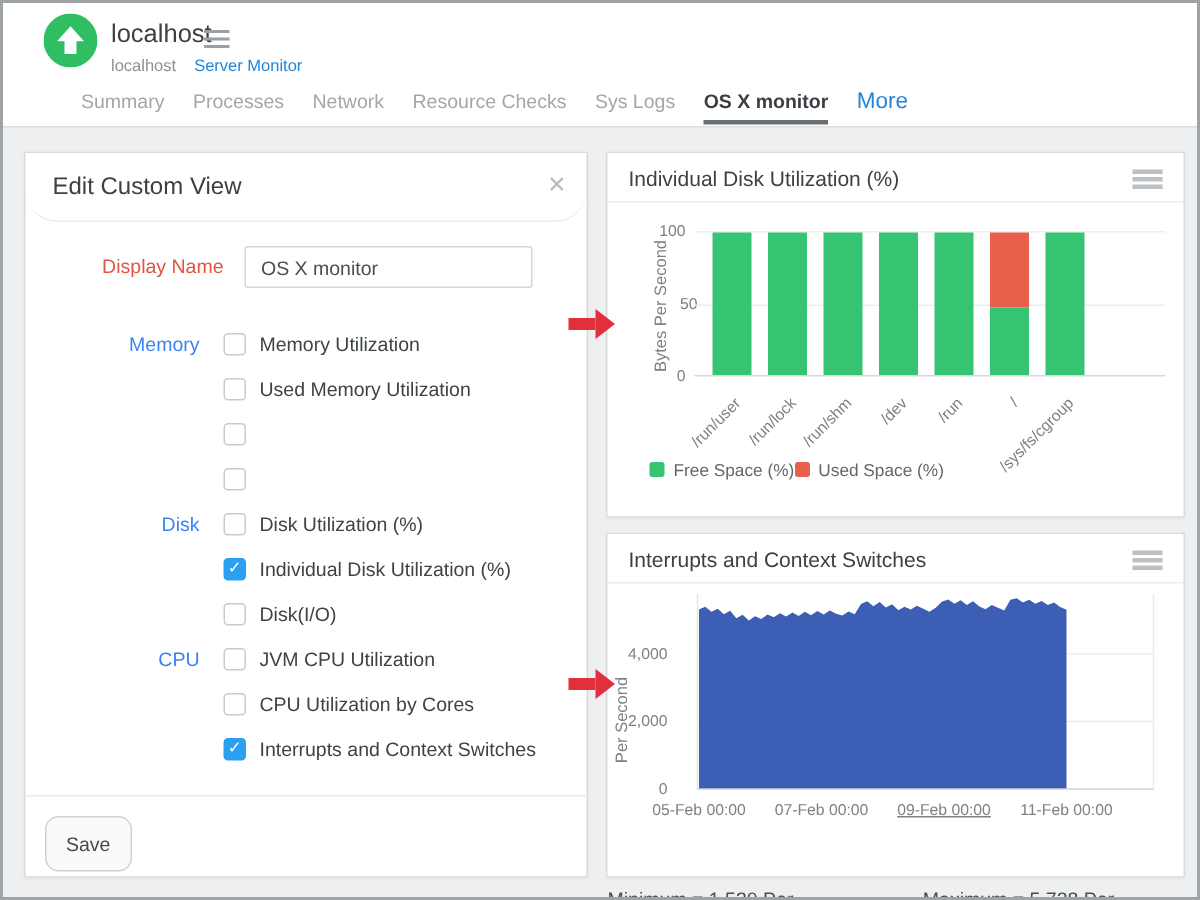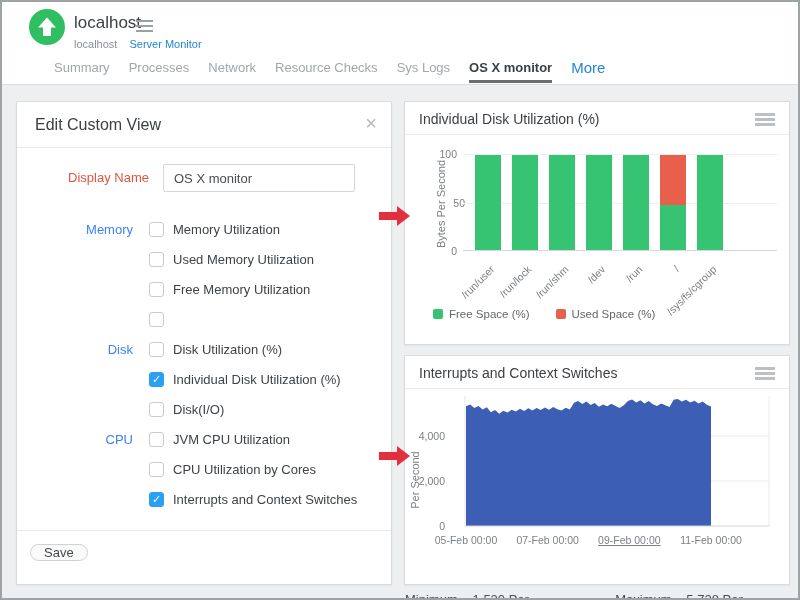--- a/index.html
+++ b/index.html
@@ -22,37 +22,37 @@
   .tab.active { color:#3a3f44; font-weight:600; border-bottom:3px solid #6a6f73; padding-bottom:5px; }
   .tab.more { color:#2186d8; font-size:15px; padding-bottom:7px; }
 
   
   .content { position:absolute; left:0; top:82px; width:100%; height:518px; background:#edeff0; border-top:1px solid #dcdfe1; }
 
   .card { position:absolute; background:#fff; border:1px solid #d9dbdd; box-shadow:0 1px 2px rgba(0,0,0,.05); }
 
   
   .dialog { left:14px; top:16px; width:376px; height:484px; }
-  .dlg-head { position:relative; height:46px; border-bottom:1px solid #e8eaeb; }
+  .dlg-head { position:relative; height:46px; border-bottom:1px solid #e8eaeb;border-radius:21px; }
   .dlg-title { position:absolute; left:18px; top:14px; font-size:16px; color:#3c4043; }
   .dlg-close { position:absolute; right:14px; top:11px; font-size:20px; color:#b4b8bb; cursor:pointer; line-height:1; }
   .dn-row { position:absolute; left:0; top:62px; width:100%; height:28px; }
   .dn-label { position:absolute; left:0; top:6px; width:132px; text-align:right; font-size:13px; color:#e2543f; }
   .dn-input { position:absolute; left:146px; top:0; width:192px; height:28px; border:1px solid #d4d6d8;
               border-radius:2px; font-size:13px; color:#4a4e52; padding:0 10px;
               font-family:"Liberation Sans","DejaVu Sans",sans-serif; }
   .opts { position:absolute; left:0; top:112px; width:100%; }
   .opt-row { display:flex; align-items:center; height:30px; }
   .cat { width:132px; text-align:right; padding-right:16px; font-size:13px; color:#3b82f6; }
   .cb { width:15px; height:15px; border:1px solid #c7cbcf; border-radius:3px; background:#fff;
         margin-right:9px; cursor:pointer; font-size:11px; line-height:13px; text-align:center; color:#fff; flex:0 0 15px; }
   .cb.on { background:#2b9ff2; border-color:#2b9ff2; }
   .olbl { font-size:13px; color:#3e4347; }
   .dlg-foot { position:absolute; left:0; top:428px; width:100%; height:56px; border-top:1px solid #e8eaeb; }
-  .save-btn { position:absolute; left:13px; top:13px; padding:0 13px; font-size:13px; color:#43484c;
+  .save-btn { position:absolute; left:13px; top:13px; padding:10px 13px; font-size:13px; color:#43484c;
               background:#fafafa; border:1px solid #cfd2d4; border-radius:9px; cursor:pointer;
               font-family:"Liberation Sans","DejaVu Sans",sans-serif; }
 
   
   .panel1 { left:402px; top:16px; width:386px; height:244px; }
   .panel2 { left:402px; top:270px; width:386px; height:230px; }
   .p-head { position:relative; height:33px; border-bottom:1px solid #ececee; }
   .p-title { position:absolute; left:14px; top:9px; font-size:14px; color:#3d4145; font-weight:500; }
   .p-menu { position:absolute; right:14px; top:11px; width:20px; height:13px; cursor:pointer; }
   .p-menu span { display:block; height:2.5px; background:#bcc0c3; margin-bottom:2.5px; }
@@ -63,21 +63,21 @@
 
   
   .plot1 { position:absolute; left:58px; top:52px; width:314px; height:97px;
            border-top:1px solid #eceef0; border-bottom:1px solid #d5d8da; }
   .grid50 { position:absolute; left:0; top:48px; width:100%; height:1px; background:#eceef0; }
   .bars { position:absolute; left:12px; bottom:0; display:flex; gap:11px; height:100%; align-items:flex-end; }
   .bar { width:26px; height:100%; display:flex; flex-direction:column; justify-content:flex-end; cursor:pointer; }
   .bar-xlabels { position:absolute; left:58px; top:155px; width:314px; height:52px; }
   .bar-xlab { position:absolute; width:92px; text-align:right; font-size:10.5px; color:#7c8185;
               transform:rotate(-45deg); transform-origin:top right; }
-  .legend { position:absolute; display:flex; gap:26px; font-size:11.5px; color:#63676b; }
+  .legend { position:absolute; display:flex; font-size:11.5px; color:#63676b; }
   .legend .sq { display:inline-block; width:10px; height:10px; border-radius:2px; margin-right:6px; vertical-align:-1px; }
 
   
   .area-wrap { position:absolute; left:46px; top:40px; width:330px; height:135px; }
   .minmax { position:absolute; left:0; top:236px; width:100%; display:flex; justify-content:center; gap:40px;
             font-size:13px; color:#4a4e52; }
 
   
   .arrow { position:absolute; width:31px; height:20px; }
   .arrow .stem { position:absolute; left:0; top:6px; width:18px; height:8px; background:#e1303c; }
@@ -130,21 +130,20 @@
             <div class="olbl">Memory Utilization</div>
           </div>
           <div class="opt-row">
             <div class="cat"></div>
             <div class="cb" style="display: inline-block;"></div>
             <div class="olbl">Used Memory Utilization</div>
           </div>
           <div class="opt-row">
             <div class="cat"></div>
             <div class="cb" style="display: inline-block;"></div>
-            <div class="olbl">Free Memory Utilization</div>
           </div>
           <div class="opt-row">
             <div class="cat"></div>
             <div class="cb" style="display: inline-block;"></div>
           </div>
           <div class="opt-row">
             <div class="cat">Disk</div>
             <div class="cb" style="display: inline-block;"></div>
             <div class="olbl">Disk Utilization (%)</div>
           </div>

